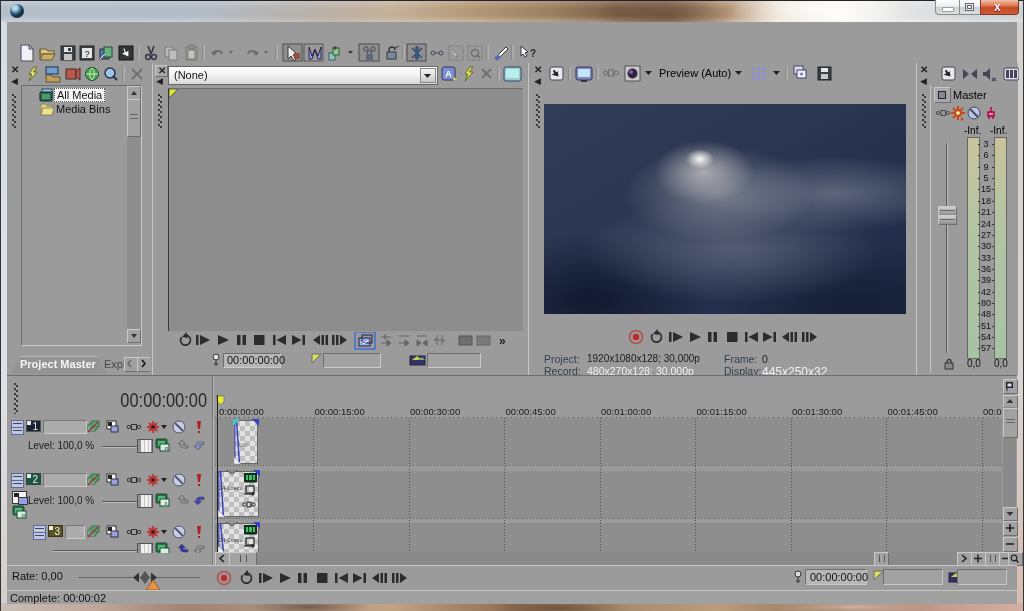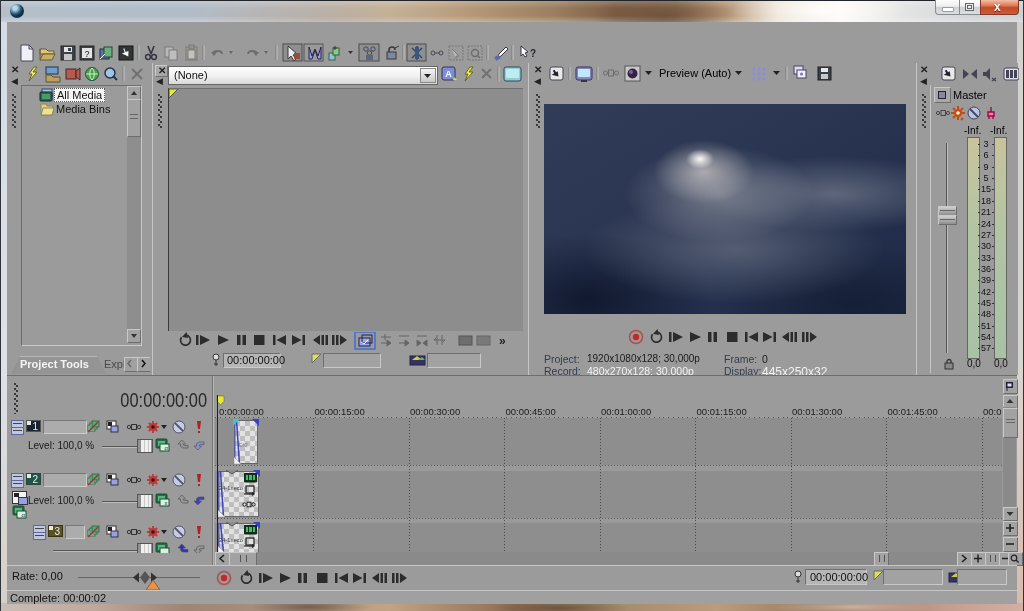--- a/index.html
+++ b/index.html
@@ -233,21 +233,21 @@
             <div style="margin:14px 2px 0;border-top:1px solid #666;border-bottom:1px solid #666;height:3px"></div>
           </div>
    <div class="abs raised" style="left:0;bottom:0;width:12px;height:12px;background:#a2a2a2"><svg width="12" height="12">
               <path d="M6 8L3 4h6z" fill="#333"></path>
             </svg></div>
   </div>
  </div>
 
  <div class="abs" style="left:0;top:291px;width:145px;height:21px">
   <div class="abs" style="left:4px;top:2px;width:95px;height:17px;background:#949494;clip-path:polygon(9px 0,calc(100% - 9px) 0,100% 100%,0 100%);border-top:1px solid #b8b8b8"></div>
-  <div class="abs" style="left:13px;top:4px;font-weight:bold;color:#f4f4f4;font-size:11px">Project Tools</div>
+  <div class="abs" style="left:13px;top:4px;font-weight:bold;color:#f4f4f4;font-size:11px">Project Master</div>
   <div class="abs" style="left:97px;top:4px;color:#4a4a4a">Expl</div>
   <div class="abs raised" style="left:117px;top:3px;width:12px;height:13px;background:#a0a0a0"><svg width="10" height="11">
             <path d="M6 2L3 5.5L6 9" stroke="#666" fill="none" stroke-width="1.5"></path>
           </svg></div>
   <div class="abs raised" style="left:130px;top:3px;width:12px;height:13px;background:#a0a0a0"><svg width="10" height="11">
             <path d="M4 2l3 3.5L4 9" stroke="#111" fill="none" stroke-width="1.5"></path>
           </svg></div>
  </div>
 </div>
 <div class="abs" style="left:150px;top:63px;width:2px;height:312px;background:#9b9b9b"></div>
@@ -596,21 +596,21 @@
           <div style="position:absolute;top:120.5px;right:0px;width:2px;height:1px;background:#333"></div>
           <div style="position:absolute;top:127.8px;left:0;width:16px;text-align:center;line-height:9px">36</div>
           <div style="position:absolute;top:131.8px;left:0px;width:2px;height:1px;background:#333"></div>
           <div style="position:absolute;top:131.8px;right:0px;width:2px;height:1px;background:#333"></div>
           <div style="position:absolute;top:139.2px;left:0;width:16px;text-align:center;line-height:9px">39</div>
           <div style="position:absolute;top:143.2px;left:0px;width:2px;height:1px;background:#333"></div>
           <div style="position:absolute;top:143.2px;right:0px;width:2px;height:1px;background:#333"></div>
           <div style="position:absolute;top:150.5px;left:0;width:16px;text-align:center;line-height:9px">42</div>
           <div style="position:absolute;top:154.5px;left:0px;width:2px;height:1px;background:#333"></div>
           <div style="position:absolute;top:154.5px;right:0px;width:2px;height:1px;background:#333"></div>
-          <div style="position:absolute;top:161.9px;left:0;width:16px;text-align:center;line-height:9px">45</div>
+          <div style="position:absolute;top:161.9px;left:0;width:16px;text-align:center;line-height:9px">80</div>
           <div style="position:absolute;top:165.9px;left:0px;width:2px;height:1px;background:#333"></div>
           <div style="position:absolute;top:165.9px;right:0px;width:2px;height:1px;background:#333"></div>
           <div style="position:absolute;top:173.3px;left:0;width:16px;text-align:center;line-height:9px">48</div>
           <div style="position:absolute;top:177.3px;left:0px;width:2px;height:1px;background:#333"></div>
           <div style="position:absolute;top:177.3px;right:0px;width:2px;height:1px;background:#333"></div>
           <div style="position:absolute;top:184.6px;left:0;width:16px;text-align:center;line-height:9px">51</div>
           <div style="position:absolute;top:188.6px;left:0px;width:2px;height:1px;background:#333"></div>
           <div style="position:absolute;top:188.6px;right:0px;width:2px;height:1px;background:#333"></div>
           <div style="position:absolute;top:195.9px;left:0;width:16px;text-align:center;line-height:9px">54</div>
           <div style="position:absolute;top:199.9px;left:0px;width:2px;height:1px;background:#333"></div>

